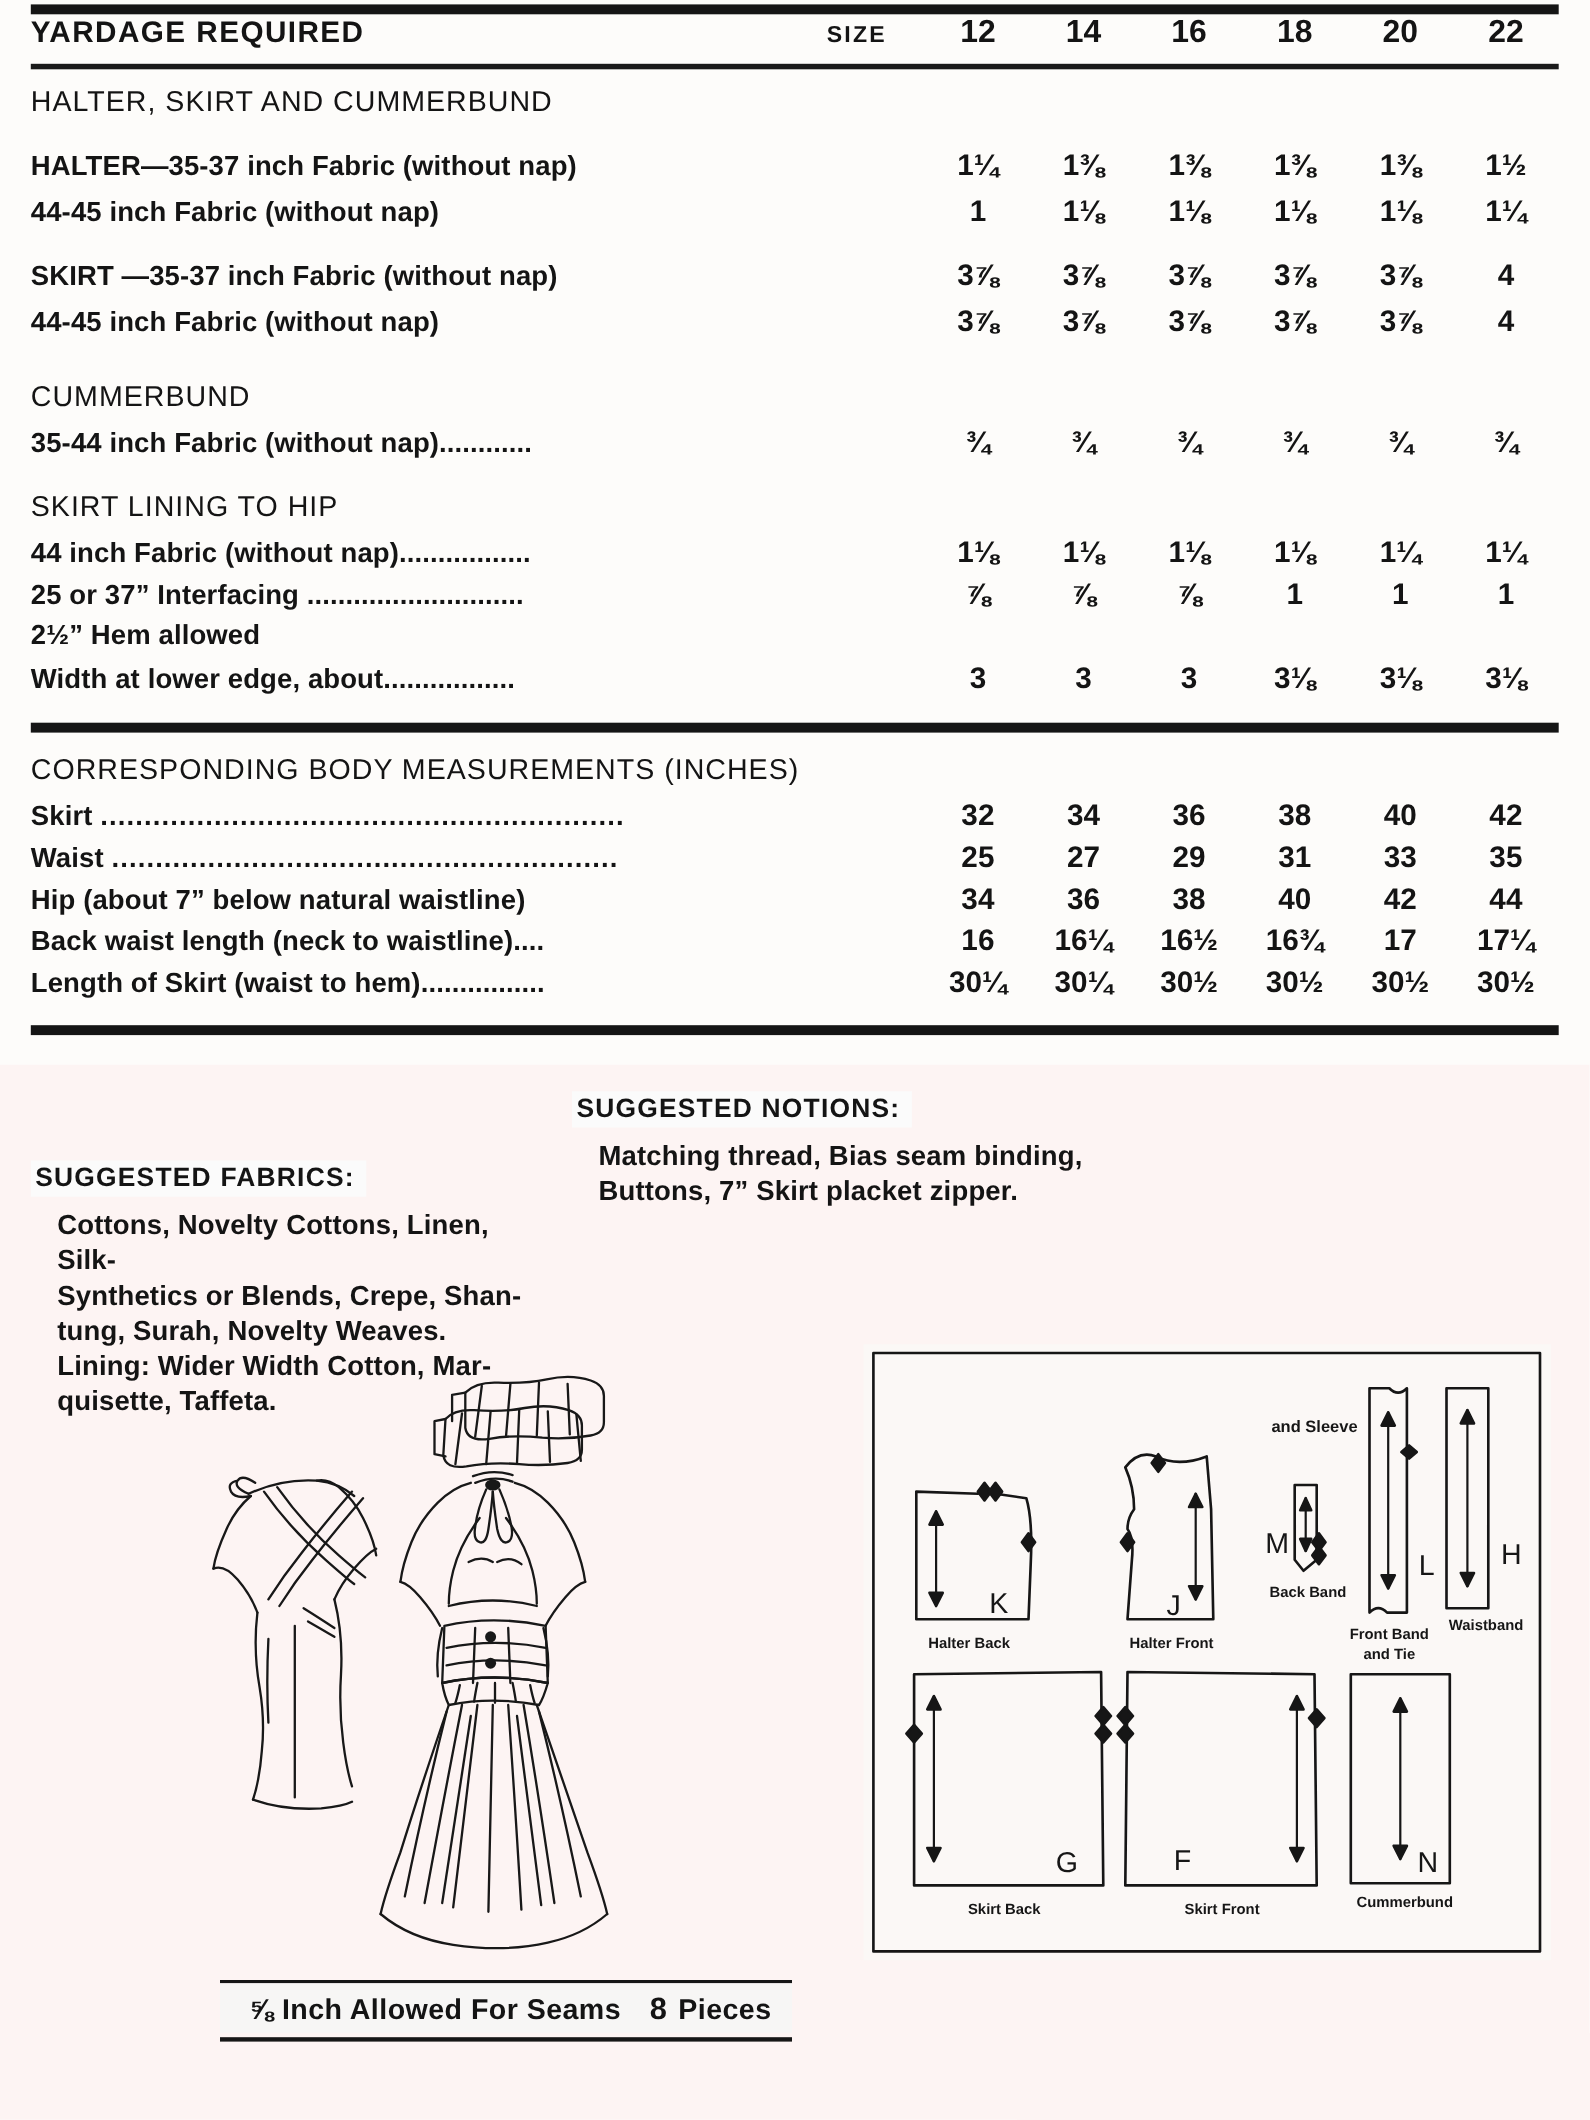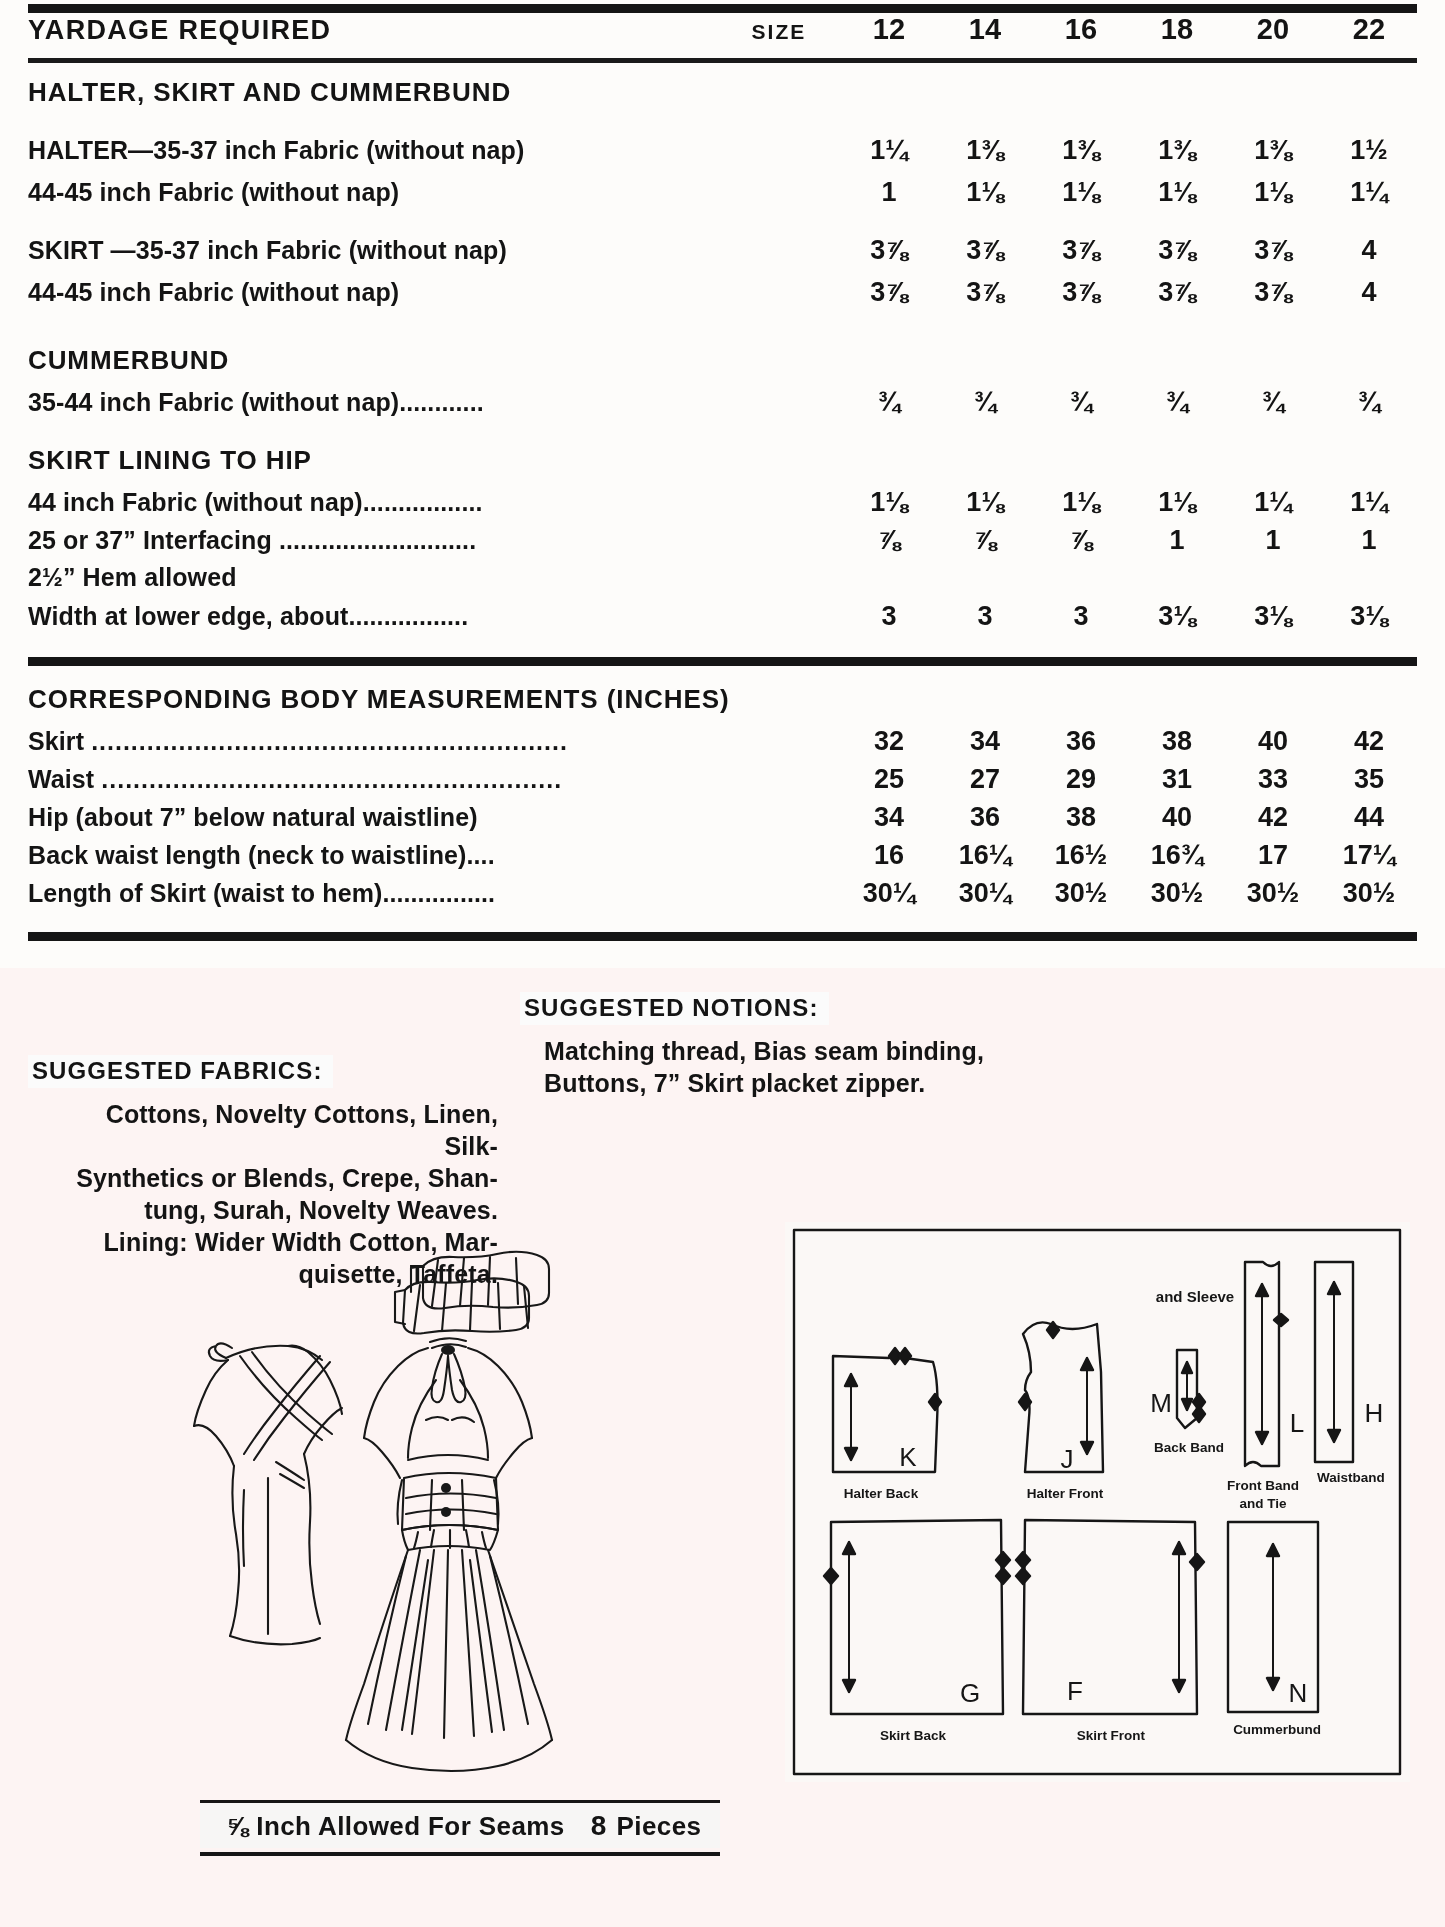--- a/index.html
+++ b/index.html
@@ -48,42 +48,42 @@
     font-weight:700; font-size:27px; letter-spacing:1.3px;
   }
   .hdr-size{
     font-weight:700; font-size:21px; letter-spacing:2px; text-align:center;
     padding-right:14px;
   }
   .hdr-num{
     width:96px; text-align:center; font-weight:700; font-size:29px;margin-top:44px;
   }
   .sect{
-    font-weight:700; font-size:26px; letter-spacing:.9px;
+    font-weight:400; font-size:26px; letter-spacing:.9px;
   }
   .indent1{ padding-left:30px; }
   .indent2{ padding-left:118px; }
   .dots{ font-weight:700; letter-spacing:1px; }
   .spacer-sm td{ height:16px; }
   .spacer-md td{ height:26px; }
   .row td{ height:42px; }
   .row-tight td{ height:38px; }
 
   
   .callout-title{
     font-weight:700; font-size:24px; letter-spacing:1.1px;
     background:#fbfbfb; display:inline-block; padding:2px 10px 3px 4px;
   }
   .callout-body{
     font-size:25px; font-weight:600; line-height:1.28;
     letter-spacing:.15px;
   }
 
   #fabrics-block{ position:absolute; left:28px; top:1055px; width:470px; }
-  #fabrics-block .callout-body{ padding-left:24px; padding-top:10px;text-align:right; }
+  #fabrics-block .callout-body{ padding-left:24px; padding-top:10px; }
 
   #notions-block{ position:absolute; left:520px; top:992px; width:560px; }
   #notions-block .callout-body{ padding-left:24px; padding-top:10px; }
 
   
   #illustration{
     position:absolute; left:180px; top:1230px; width:460px; height:560px;
   }
   #illustration svg{ width:100%; height:100%; }
 

